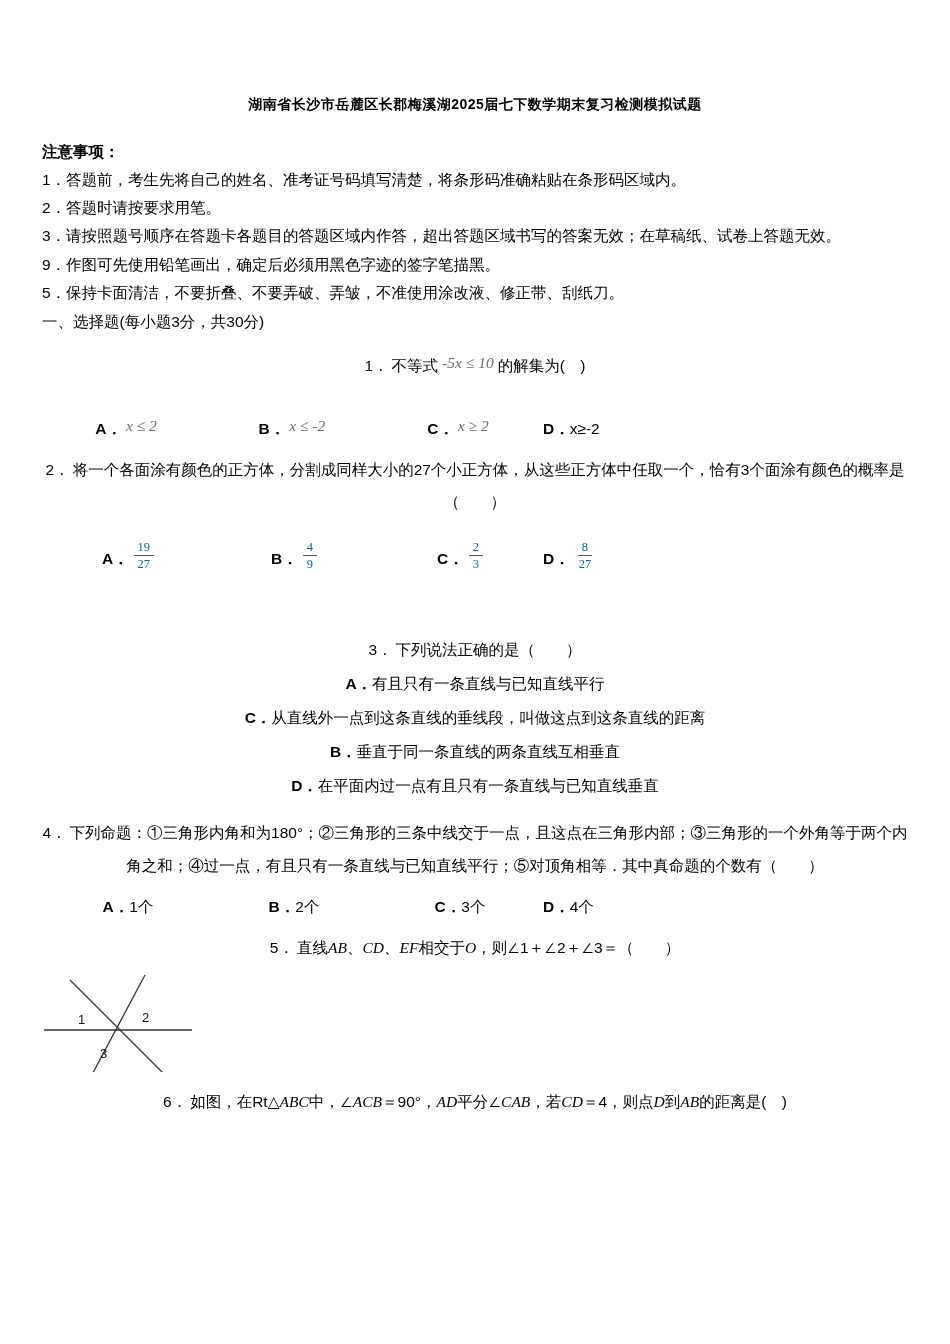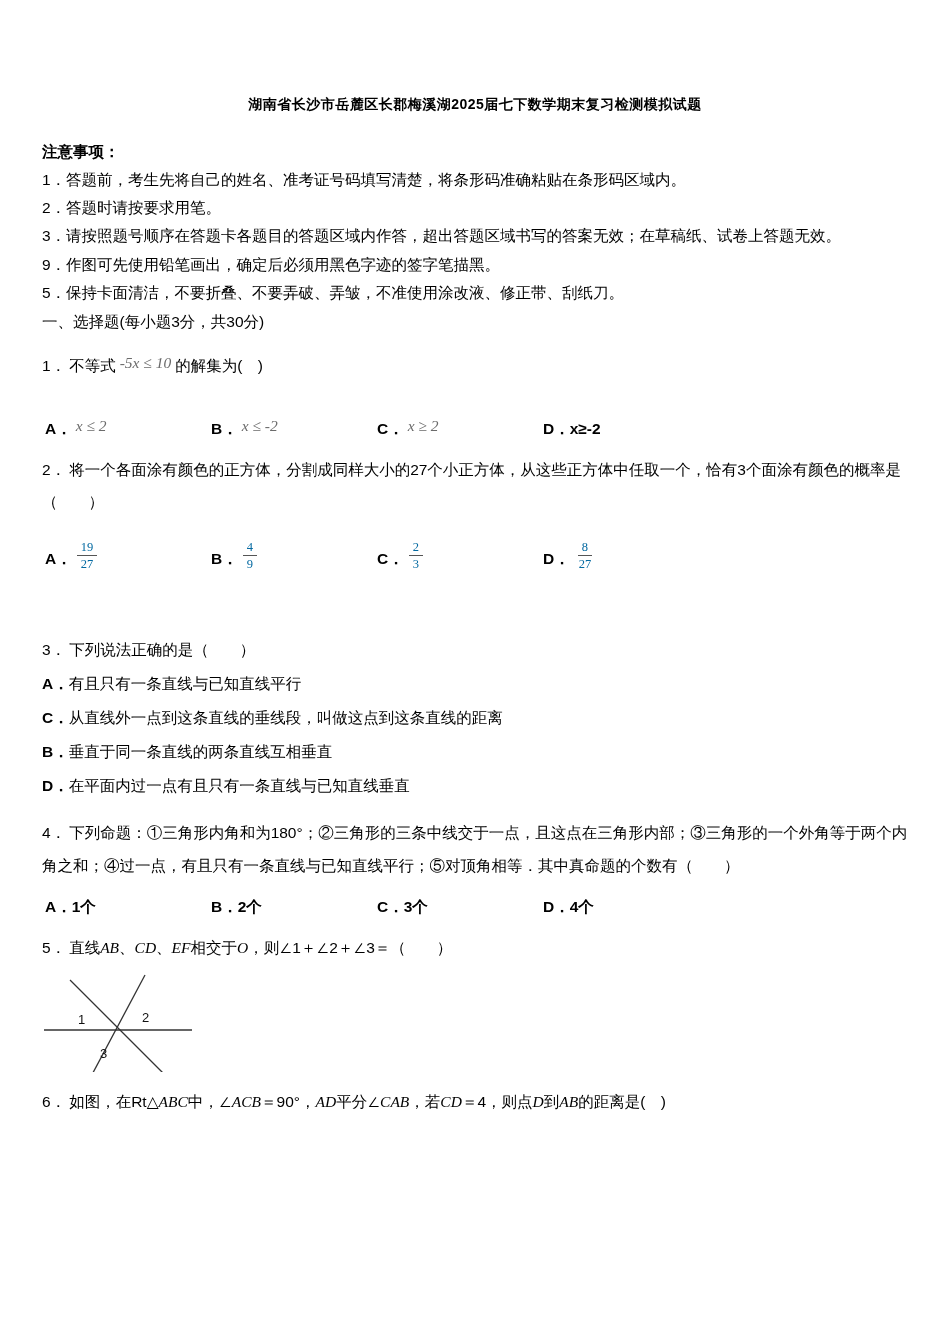--- a/index.html
+++ b/index.html
@@ -6,33 +6,33 @@
   html, body { margin: 0; padding: 0; }
   body {
     width: 950px; height: 1344px; background: #ffffff; color: #000;
     font-family: "Liberation Sans", sans-serif; font-size: 15.5px; overflow: hidden;
   }
   .page { padding: 96px 42px 0 42px; }
   .title { font-size: 14px; font-weight: 700; text-align: center; margin: 0 0 24px 0; letter-spacing: .5px; }
   .notice-header { font-weight: 700; line-height: 1.8; }
   .note { line-height: 1.82; }
   .section-header { line-height: 1.9; }
-  .question { margin-top: 14px; }
+  .question { margin-top: 14px; text-align: center; }
   .q-line { line-height: 2.1; }
   .q-num { margin-right: 3px; }
   .it { font-family: "Liberation Serif", serif; font-style: italic; }
   .formula {
     font-family: "Liberation Serif", serif; font-style: italic; color: #6b6b6b;
     padding: 0 4px; position: relative; top: -3px;
   }
   .options-row { display: flex; align-items: center; margin: 14px 0 6px 3px; }
   .opt { width: 166px; }
   .opt:last-child { width: auto; }
   .opt-label { font-weight: 700; }
-  .bold-val { font-weight: 700; }
+  .bold-val { font-weight: 400; }
   .q1-options { margin-top: 36px; }
   .q2-options { margin-top: 24px; margin-bottom: 58px; }
   .frac {
     display: inline-flex; flex-direction: column; align-items: center;
     vertical-align: middle; font-family: "Liberation Serif", serif; color: #0369a1;
     font-size: 12.5px; line-height: 1.3; margin-left: 5px; position: relative; top: -4px;
   }
   .frac .num { border-bottom: 1px solid #555; padding: 0 4px; }
   .frac .den { padding: 0 4px; }
   .option-line { line-height: 2.2; }

